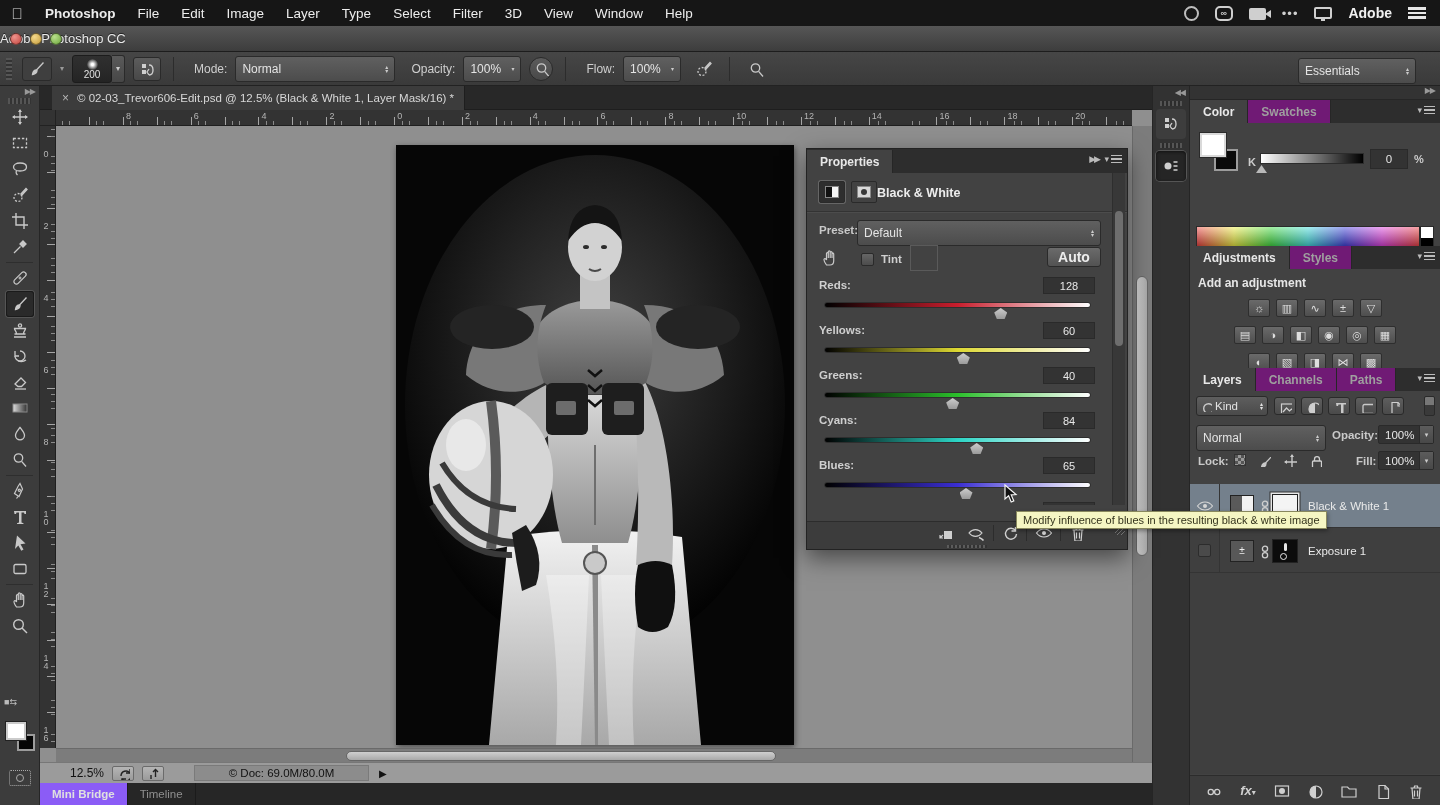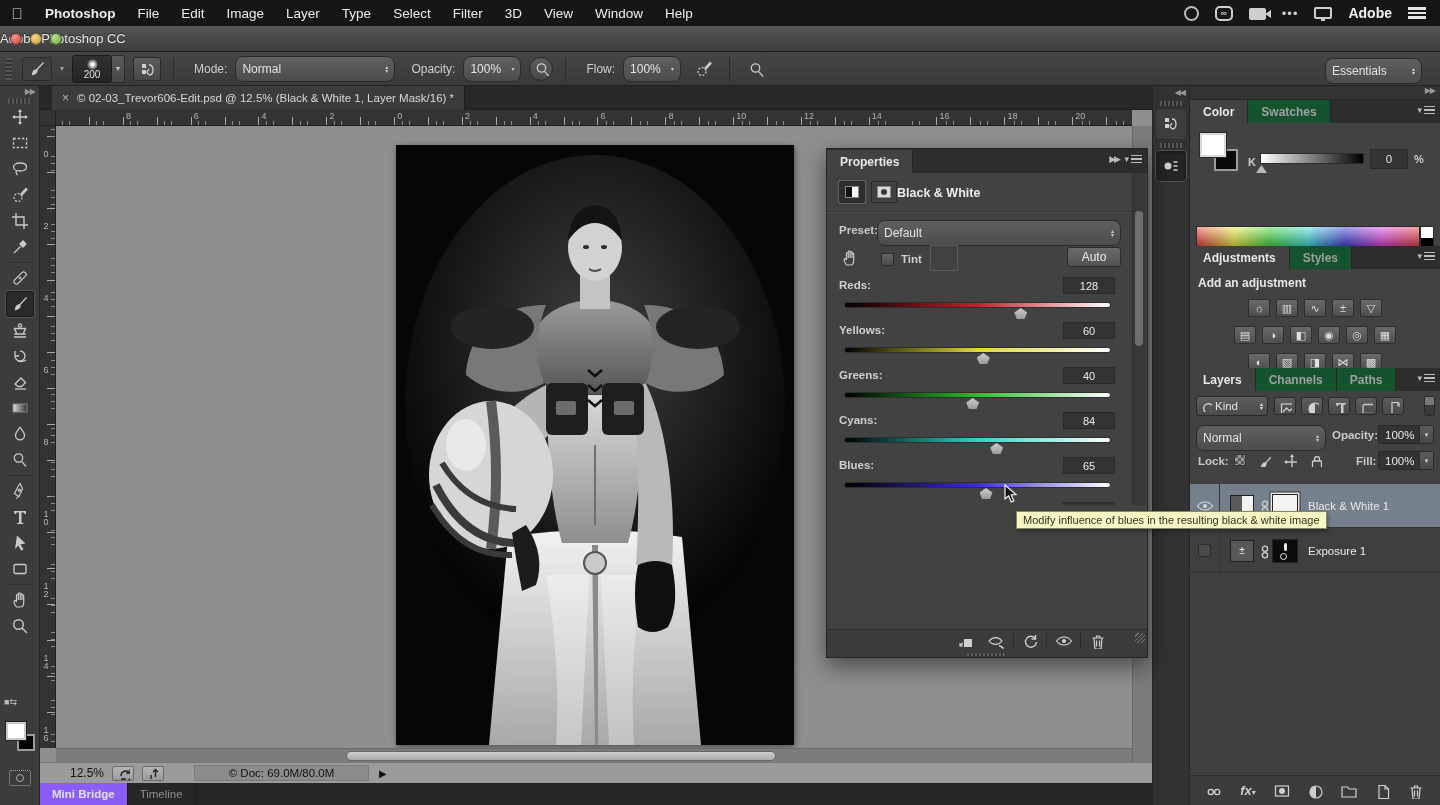--- a/index.html
+++ b/index.html
@@ -34,25 +34,25 @@
   
   .optionsbar{left:0;top:52px;width:1440px;height:34px;background:linear-gradient(#464646,#3a3a3a);border-bottom:1px solid #222;display:flex;align-items:center;gap:8px;padding-left:6px;z-index:48}
   .opt-grip{width:6px;height:22px;background:repeating-linear-gradient(#555 0 2px,#333 2px 4px);margin-right:2px}
   .tool-preview{width:30px;height:24px;display:flex;align-items:center;justify-content:center;border:1px solid #2a2a2a;border-radius:3px;background:#3f3f3f}
   .brush-pick{width:40px;height:28px;background:linear-gradient(#303030,#242424);border:1px solid #1c1c1c;border-radius:3px;display:flex;flex-direction:column;align-items:center;justify-content:center;position:relative}
   .brush-dot{width:11px;height:11px;border-radius:50%;background:radial-gradient(circle,#fff 15%,rgba(255,255,255,0) 75%)}
   .brush-size{font-size:10px;color:#e0e0e0;line-height:9px}
   .dd-arrow-box{width:13px;height:28px;background:linear-gradient(#5a5a5a,#474747);border:1px solid #2a2a2a;border-left:none;border-radius:0 3px 3px 0;display:flex;align-items:center;justify-content:center;color:#ccc;font-size:8px}
   .opt-btn{width:28px;height:24px;background:linear-gradient(#5c5c5c,#484848);border:1px solid #2a2a2a;border-radius:3px;display:flex;align-items:center;justify-content:center}
   .opt-label{color:#cfcfcf;font-size:12px;margin-left:8px}
-  .dropdown{height:21px;background:linear-gradient(#606060,#4c4c4c);border:1px solid #2a2a2a;border-radius:8px;display:flex;align-items:center;padding:12px 6px;color:#e4e4e4}
+  .dropdown{height:21px;background:linear-gradient(#606060,#4c4c4c);border:1px solid #2a2a2a;border-radius:3px;display:flex;align-items:center;padding:12px 6px;color:#e4e4e4}
   .dropdown .udlr{margin-left:auto;display:flex;flex-direction:column;font-size:6px;line-height:4px;color:#ccc;padding-left:8px}
   .mode-dd{width:160px}
   .pct-dd{width:58px}
-  .ws-dd{width:97px;position:absolute;right:18px;top:6px}
+  .ws-dd{width:118px;position:absolute;right:24px;top:6px}
   .opt-sep{width:1px;height:24px;background:#2c2c2c;margin:0 4px}
   svg.ic{display:block}
   
   .toolbar{left:0;top:86px;width:40px;height:719px;background:#3c3c3c;border-right:1px solid #262626;z-index:20}
   .tb-head{height:12px;text-align:right;color:#999;font-size:8px;padding:1px 4px 0 0;letter-spacing:-1px}
   .tb-grip{height:6px;margin:0 8px;background:repeating-linear-gradient(90deg,#555 0 2px,#333 2px 4px)}
   .tool{width:28px;height:26px;margin:0 auto;display:flex;align-items:center;justify-content:center;border-radius:3px}
   .tool.active{background:#2a2a2a;box-shadow:inset 0 0 0 1px #1a1a1a,0 0 0 1px #555}
   .tb-sep{height:1px;background:#2e2e2e;margin:2px 6px}
   .fgbg{position:absolute;left:6px;top:636px;width:30px;height:34px}
@@ -92,21 +92,21 @@
   .dockstrip{left:1152px;top:86px;width:38px;height:719px;background:#323232;border-left:1px solid #252525;border-right:1px solid #252525;z-index:20}
   .ds-head{text-align:right;color:#999;font-size:8px;padding:2px 4px 0 0;letter-spacing:-1px}
   .ds-grip{height:5px;margin:4px 7px 3px;background:repeating-linear-gradient(90deg,#555 0 2px,#2c2c2c 2px 4px)}
   .ds-btn{width:30px;height:30px;margin:2px auto;border-radius:4px;background:#3d3d3d;display:flex;align-items:center;justify-content:center}
   .ds-btn.pressed{background:#252525;box-shadow:inset 0 1px 3px #111,0 0 0 1px #555}
   
   .rightcol{left:1190px;top:86px;width:250px;height:719px;background:#393939;z-index:21}
   .rc-minihead{height:14px;background:#333;border-bottom:1px solid #262626;text-align:right;color:#999;font-size:8px;padding-right:5px;letter-spacing:-1px}
   .panel{position:absolute;left:0;width:250px;background:#424242}
   .tabbar{height:23px;background:#2d2d2d;display:flex;align-items:flex-end;position:relative}
-  .ptab{height:23px;padding:0 13px;display:flex;align-items:center;font-size:12px;font-weight:bold;color:#9f9f9f;background:#14532d;border-right:1px solid #262626}
+  .ptab{height:23px;padding:0 13px;display:flex;align-items:center;font-size:12px;font-weight:bold;color:#9f9f9f;background:#701a75;border-right:1px solid #262626}
   .ptab.active{background:#424242;color:#e8e8e8}
   .pmenu{position:absolute;right:5px;top:5px;color:#bbb;font-size:9px;display:flex;gap:2px;align-items:center}
   .pmenu .bars{display:flex;flex-direction:column;gap:2px}
   .pmenu .bars i{width:11px;height:1.5px;background:#bbb;display:block}
   
   .fg2{position:absolute;left:10px;top:10px;width:26px;height:24px;background:#fff;border:2px solid #d9d9d9;box-shadow:0 0 0 1px #2a2a2a;z-index:2}
   .bg2{position:absolute;left:24px;top:26px;width:24px;height:22px;background:#0a0a0a;border:2px solid #9c9c9c;z-index:1}
   .k-label{position:absolute;left:58px;top:33px;font-size:11px;color:#ccc;font-weight:bold}
   .k-slider{position:absolute;left:70px;top:30px;width:104px;height:11px;border:1px solid #2c2c2c;background:linear-gradient(90deg,#fff,#000)}
   .k-thumb{position:absolute;left:66px;top:42px;width:11px;height:8px;background:#b9b9b9;clip-path:polygon(50% 0,100% 100%,0 100%)}
@@ -137,37 +137,37 @@
   .th-bw{background:linear-gradient(90deg,#5a5a5a 0 50%,#f2f2f2 50%)}
   .th-exp{background:#585858;color:#eee;font-size:10px;display:flex;align-items:center;justify-content:center}
   .chain-well{width:18px;display:flex;justify-content:center;flex:none;color:#cfcfcf}
   .lmask{width:26px;height:24px;flex:none;border:1px solid #222;position:relative}
   .lmask.sel{box-shadow:0 0 0 1.5px #e8e8e8, 0 0 0 2.5px #333}
   .lname{margin-left:10px;font-size:11.5px;color:#e9e9e9;white-space:nowrap}
   .lname.bg{font-style:italic}
   .lock-right{margin-left:auto;margin-right:10px}
   .layers-bottom{position:absolute;left:0;bottom:0;width:250px;height:30px;background:#3c3c3c;border-top:1px solid #2c2c2c;display:flex;align-items:center;justify-content:center;gap:17px}
   
-  .props{left:826px;top:148px;width:322px;height:510px;z-index:30;box-shadow:0 8px 22px rgba(0,0,0,.5);background:#424242;border:1px solid #232323}
+  .props{left:806px;top:148px;width:322px;height:402px;z-index:30;box-shadow:0 8px 22px rgba(0,0,0,.5);background:#424242;border:1px solid #232323}
   .props .tabbar{height:24px}
   .props-content{position:absolute;left:0;top:24px;width:320px;height:332px;overflow:hidden}
   .adj-head-ico{position:absolute;top:8px;width:26px;height:22px;border:1px solid #2a2a2a;border-radius:2px;display:flex;align-items:center;justify-content:center}
   .adj-head-ico.pressed{background:#2e2e2e;box-shadow:0 0 0 1px #666}
   .bw-glyph{width:14px;height:12px;background:linear-gradient(90deg,#111 0 50%,#f5f5f5 50%);border:1px solid #888}
   .mask-glyph{width:14px;height:12px;background:#d9d9d9;border:1px solid #888;display:flex;align-items:center;justify-content:center}
   .mask-glyph i{width:6px;height:6px;border-radius:50%;background:#3a3a3a}
   .props-title{position:absolute;left:70px;top:13px;font-weight:bold;font-size:12.5px;color:#ececec}
   .props-divider{position:absolute;left:0;top:38px;width:320px;height:1px;background:#333;box-shadow:0 1px 0 #4c4c4c}
   .preset-label{position:absolute;left:12px;top:51px;font-size:11.5px;color:#c9c9c9;font-weight:bold}
   .preset-dd{position:absolute;left:50px;top:47px;width:244px}
   .scrub-hand{position:absolute;left:14px;top:76px;font-size:14px;color:#d0d0d0}
   .tint-check{position:absolute;left:54px;top:80px;width:13px;height:13px;background:linear-gradient(#666,#4c4c4c);border:1px solid #2a2a2a;border-radius:2px}
   .tint-label{position:absolute;left:74px;top:80px;font-size:11.5px;color:#cfcfcf;font-weight:bold}
   .tint-swatch{position:absolute;left:103px;top:72px;width:28px;height:26px;border:1px solid #5a5a5a}
-  .auto-btn{position:absolute;left:240px;top:74px;width:54px;height:20px;background:linear-gradient(#6b6b6b,#525252);border:1px solid #2a2a2a;border-radius:3px;color:#ececec;font-weight:normal;font-size:12px;text-align:center;line-height:19px}
+  .auto-btn{position:absolute;left:240px;top:74px;width:54px;height:20px;background:linear-gradient(#6b6b6b,#525252);border:1px solid #2a2a2a;border-radius:3px;color:#ececec;font-weight:bold;font-size:14px;text-align:center;line-height:19px}
   .slider-group{position:absolute;left:0;width:320px;height:45px}
   .sl-label{position:absolute;left:12px;top:2px;font-size:11.5px;color:#cfcfcf;font-weight:bold}
   .sl-value{position:absolute;left:236px;top:0;width:52px;height:17px;background:#333;border:1px solid #2a2a2a;color:#e8e8e8;font-size:11px;text-align:center;line-height:16px}
   .sl-track{position:absolute;left:17px;top:25px;width:267px;height:6px;border-radius:3px;border:1px solid #2e2e2e}
   .sl-thumb{position:absolute;top:31px;width:13px;height:11px;background:linear-gradient(#cdcdcd,#9a9a9a);clip-path:polygon(50% 0,100% 42%,80% 100%,20% 100%,0 42%)}
   .props-scroll{position:absolute;right:2px;top:24px;width:13px;height:332px;background:#383838;border-left:1px solid #2e2e2e}
   .props-scroll i{position:absolute;left:2px;top:38px;width:8px;height:135px;border-radius:4px;background:#6e6e6e}
   .props-bottom{position:absolute;left:0;bottom:6px;width:320px;height:22px;background:#3c3c3c;border-top:1px solid #2c2c2c;display:flex;align-items:center}
   .pb-sep{width:1px;height:16px;background:#2c2c2c;margin:0 8px}
   .props-grip-row{position:absolute;left:0;bottom:0;width:320px;height:6px;background:#3c3c3c;display:flex;align-items:center;justify-content:center}

